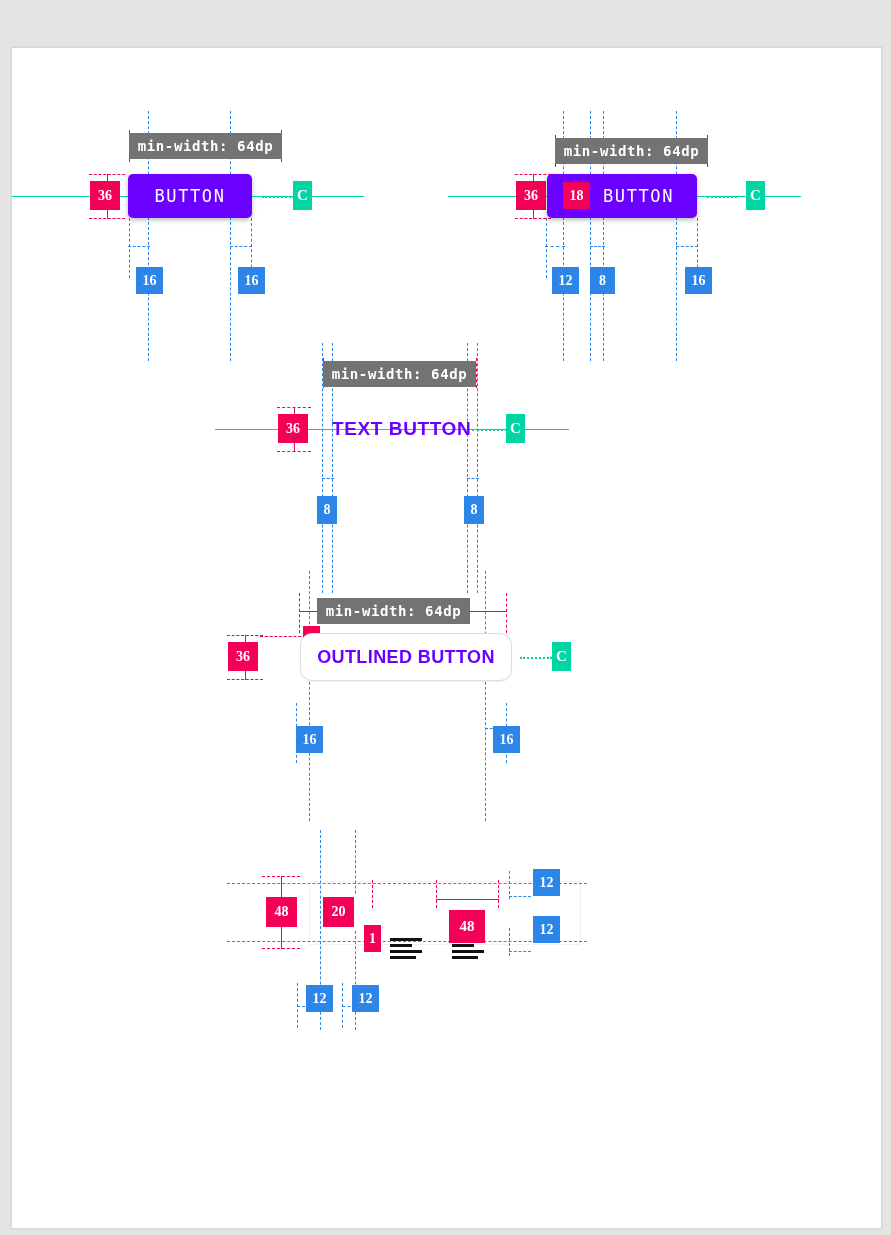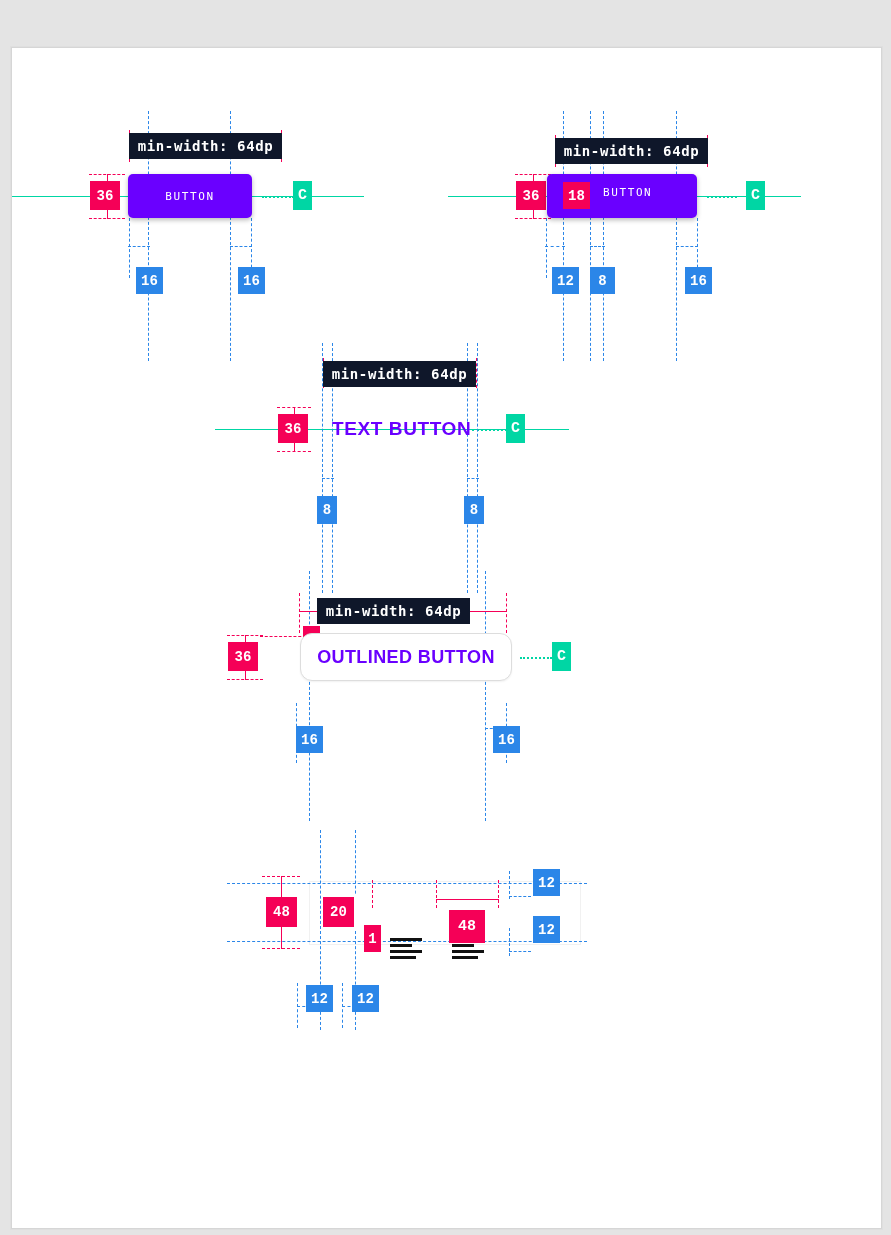--- a/index.html
+++ b/index.html
@@ -54,46 +54,46 @@
   
   .vredS{width:0;border-left:1.6px solid #f50057;}
   .hredS{height:0;border-top:1.6px solid #f50057;}
   
   .tealdot{height:0;border-top:2px dotted #00d6a4;}
 
   
   .badge{
     position:absolute;
     display:flex;align-items:center;justify-content:center;
-    font-family:Liberation Mono, monospace;
+    font-family:Liberation Serif, serif;
     font-weight:bold;color:#fff;
     line-height:1;
   }
   .badge.red{background:#f50057;}
   .badge.blue{background:#2b86e8;}
   .badge.teal{background:#00d6a4;}
   .badge.outline{box-shadow:0 0 0 2px #ffffff inset;}
 
   .minw{
-    position:absolute;background:#0f172a;color:#fff;
+    position:absolute;background:#737373;color:#fff;
     font-family:"DejaVu Sans Mono","Liberation Mono",monospace;
     font-size:14px;font-weight:bold;letter-spacing:.6px;
     display:flex;align-items:center;justify-content:center;
     height:26px;white-space:nowrap;
   }
 
   
   .mbtn{
     position:absolute;background:#6a00ff;border-radius:5px;
     box-shadow:0 2px 5px rgba(0,0,0,.28);
     display:flex;align-items:center;
   }
   .mbtn .lbl{
     font-family:"DejaVu Sans Mono","Liberation Mono",monospace;
-    color:#fff;font-size:11px;letter-spacing:1.6px;font-weight:500;
+    color:#fff;font-size:17px;letter-spacing:1.6px;font-weight:500;
   }
   .textbtn{
     position:absolute;color:#6a00ff;
     font-family:"Liberation Sans",sans-serif;
     font-size:19px;font-weight:bold;letter-spacing:.6px;
     white-space:nowrap;
   }
   .outbtn{
     position:absolute;border:1.5px solid #dddddd;border-radius:6px;
     background:#fff;display:flex;align-items:center;justify-content:center;

